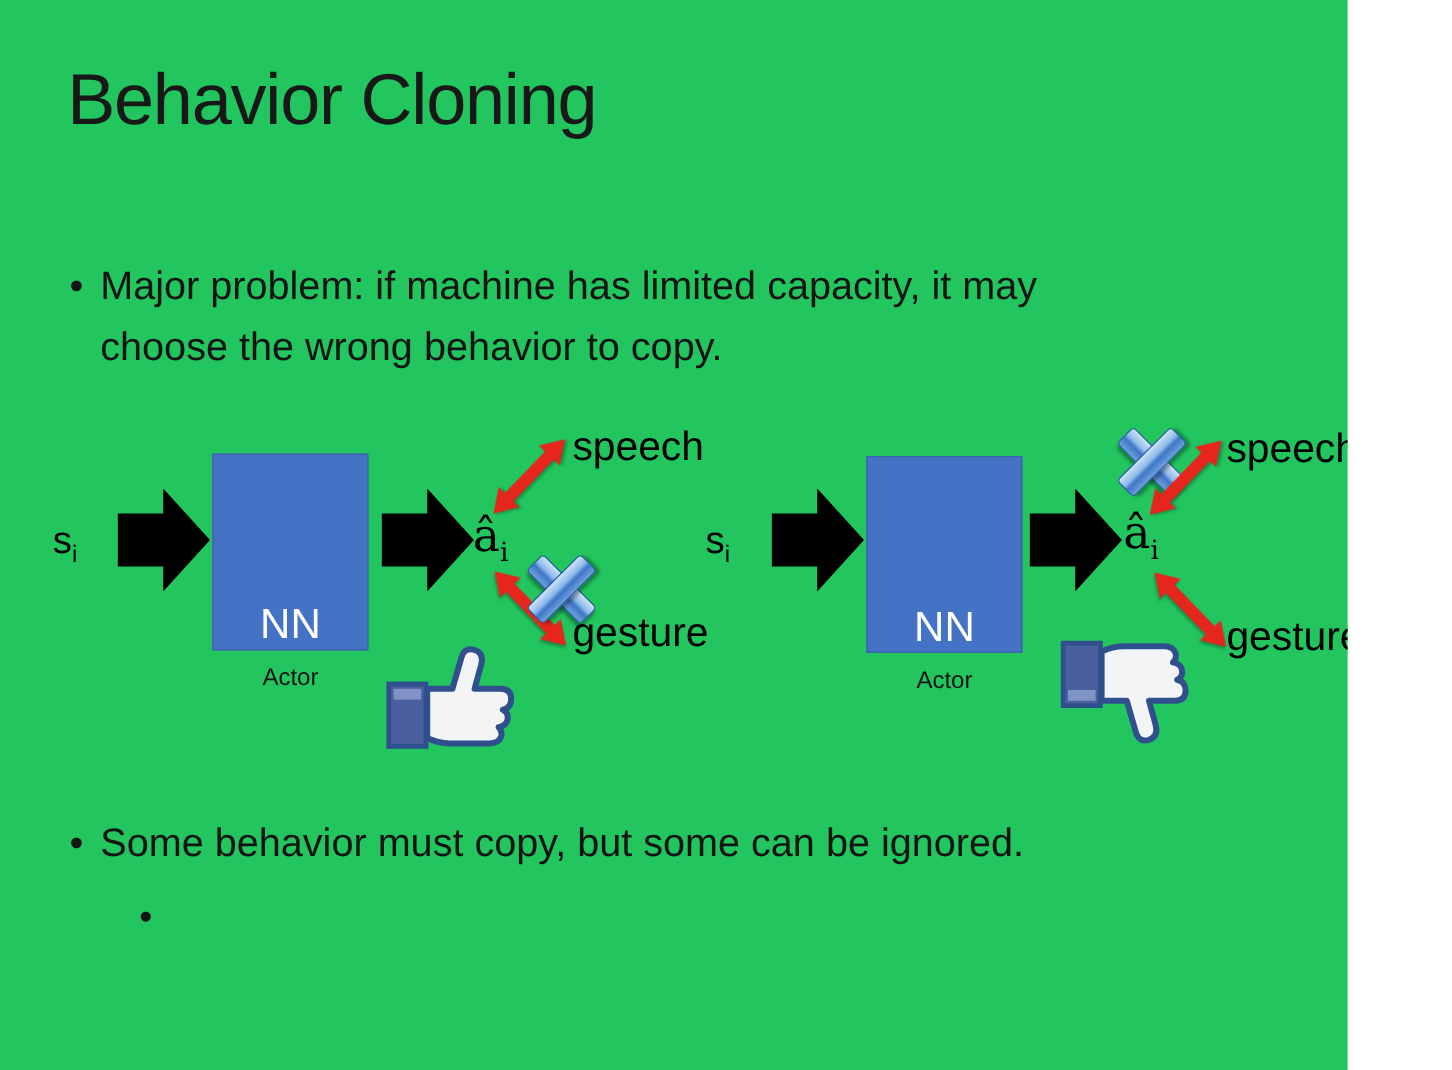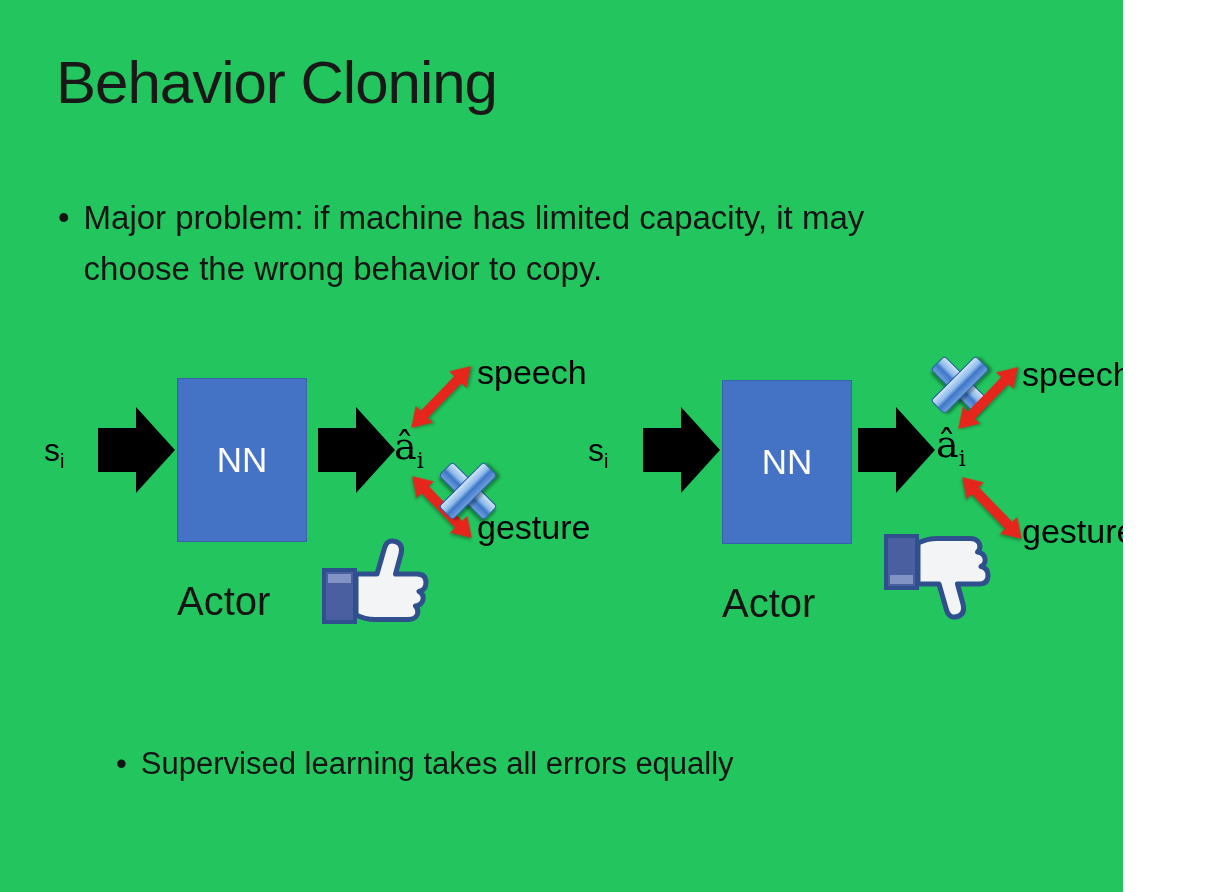--- a/index.html
+++ b/index.html
@@ -9,37 +9,37 @@
   }
   .abs{position:absolute;}
 
   
   .title{
     left:56px;top:48px;font-size:60px;font-weight:300;letter-spacing:-1px;color:#181818;
   }
   .bullet{display:flex;gap:14px;font-size:33px;line-height:51px;color:#141414;}
   .bullet .dot{flex:0 0 auto;}
   .bullet .dot::before{content:"\2022";}
-  .b1{left:58px;top:192px;width:900px;}
+  .b1{left:58px;top:212px;width:900px;}
   .b2{left:58px;top:676px;width:1040px;}
   .b3{left:116px;top:738px;width:940px;font-size:31px;}
 
   
   .mathlabel{font-size:32px;color:#000;}
   .mathlabel sub{font-size:0.62em;}
   .ahat{font-family:"DejaVu Serif",serif;font-size:38px;color:#000;}
   .ahat sub{font-size:0.58em;}
 
   
   .nnbox{
     width:130px;height:164px;background:#4472C4;border:1.5px solid #3a62a8;
-    display:flex;align-items:center;justify-content:center;box-sizing:border-box;
+    display:flex;align-items:flex-end;justify-content:center;box-sizing:border-box;
   }
   .nnbox .nntext{color:#ffffff;font-size:35px;}
-  .actor{width:130px;text-align:left;font-size:40px;color:#141414;margin-top:25px;}
+  .actor{width:130px;text-align:center;font-size:20px;color:#141414;}
   .speechlbl,.gesturelbl{font-size:34px;color:#000;text-align:center;}
 
   .blockarrow{width:77px;height:86px;}
   .redarrow{width:86px;height:32px;filter:drop-shadow(1.5px 2px 1.5px rgba(0,0,0,0.3));}
 
   
   .xmark{width:64px;height:62px;}
   .xmark .bar{
     position:absolute;left:0;top:21px;width:64px;height:20px;border-radius:4px;
     background:linear-gradient(180deg,#cfe3f7 0%,#8db9ea 40%,#3e76c8 60%,#6f9fdc 100%);
@@ -149,18 +149,21 @@
       <use href="#redarrow-shape"></use>
     </svg>
 
   <div class="abs speechlbl" style="left:1022px;top:355px;">speech</div>
   <div class="abs gesturelbl" style="left:1022px;top:512px;">gesture</div>
 
   <svg class="abs thumb down" style="left:882px;top:532px;" viewBox="0 0 110 90">
       <use href="#like-shape"></use>
     </svg>
 
+  <div class="abs bullet b2">
+    <span class="dot"></span>
+    <span>Some behavior must copy, but some can be ignored.</span>
+  </div>
   <div class="abs bullet b3">
     <span class="dot"></span>
-    <span>Supervised learning takes all errors equally</span>
   </div>
 
 </div>
 
 </body></html>

